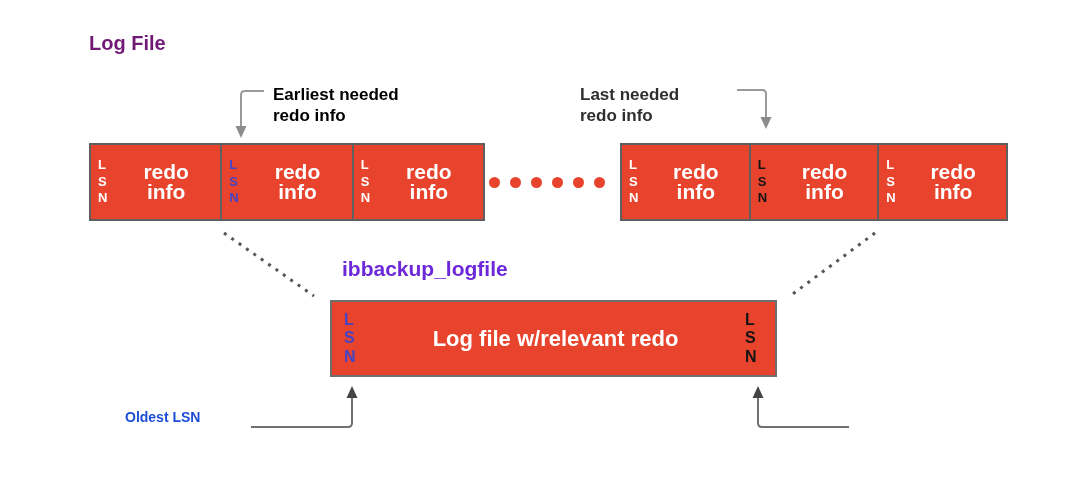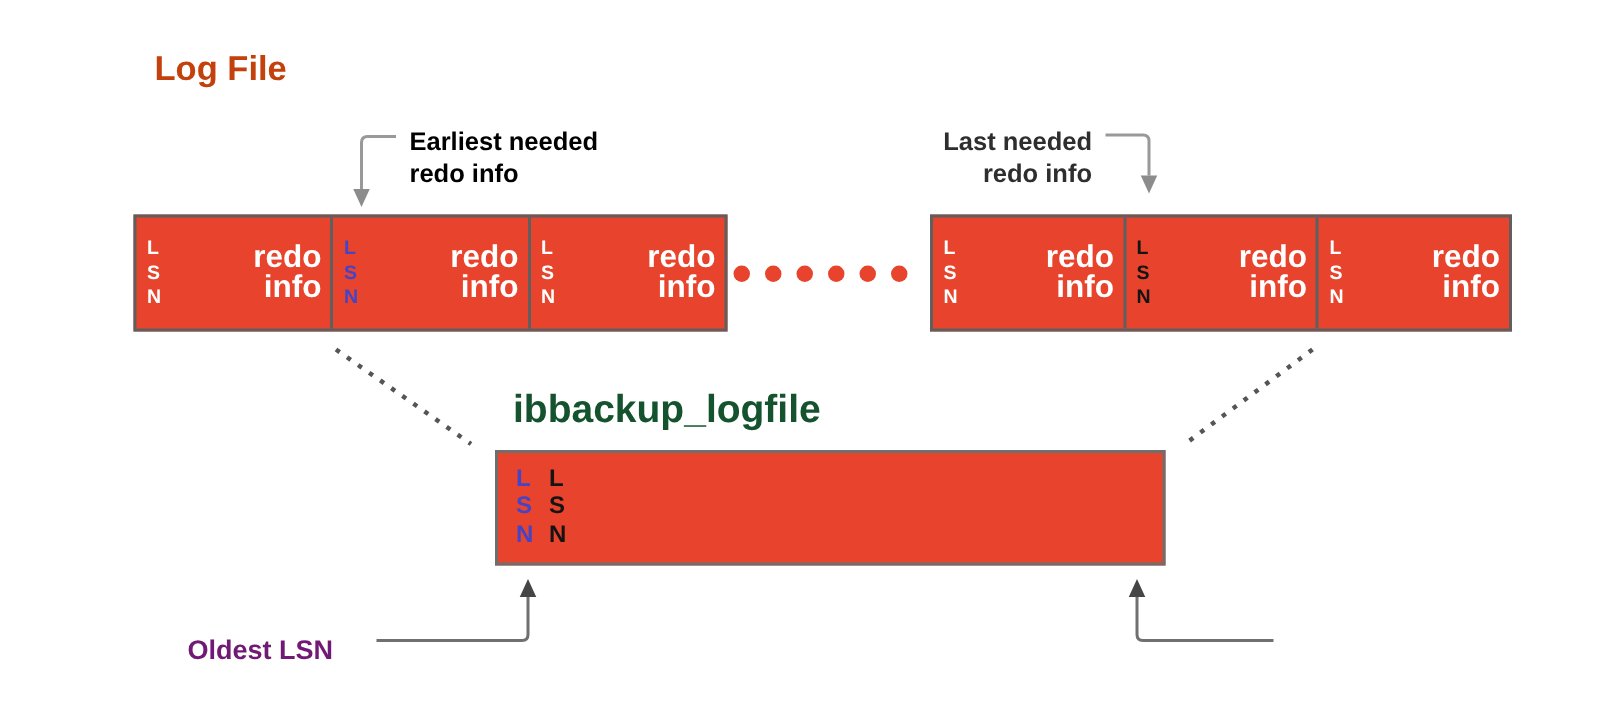--- a/index.html
+++ b/index.html
@@ -5,28 +5,28 @@
   html,body{margin:0;padding:0;background:#ffffff;}
   #canvas{
     position:relative;
     width:1080px;height:482px;
     background:#ffffff;
     font-family:"Liberation Sans","DejaVu Sans",sans-serif;
     overflow:hidden;
   }
   .abs{position:absolute;}
   #page-title{
-    left:103px;top:32px;
-    font-size:23px;font-weight:bold;color:#c2410c;
+    left:89px;top:32px;
+    font-size:20px;font-weight:bold;color:#701a75;
   }
   
   .callout{font-size:17px;font-weight:bold;line-height:1.25;white-space:pre-line;}
   #callout-earliest{left:273px;top:84px;color:#000000;text-align:left;}
-  #callout-last{left:580px;top:84px;width:148px;color:#2e2e2e;text-align:right;}
-  #callout-oldest{left:125px;top:422px;color:#701a75;font-size:18px;}
+  #callout-last{left:580px;top:84px;width:148px;color:#2e2e2e;text-align:left;}
+  #callout-oldest{left:125px;top:409px;color:#1d4ed8;font-size:14px;}
   #callout-newest{left:858px;top:410px;color:#2e2e2e;font-size:18px;}
   
   .log-block{
     display:flex;
     background:#e8432c;
     border:2px solid #5f5f5f;
     box-sizing:border-box;
   }
   #left-log-block{left:89px;top:143px;width:396px;height:78px;}
   #right-log-block{left:620px;top:143px;width:388px;height:78px;}
@@ -37,31 +37,31 @@
   .segment + .segment{border-left:2px solid #5f5f5f;}
   .lsn{
     width:20px;margin-left:7px;
     font-size:13px;font-weight:bold;line-height:1.3;
     white-space:pre-line;text-align:left;
   }
   .lsn-white{color:#ffffff;}
   .lsn-blue{color:#4444c6;}
   .lsn-black{color:#141414;}
   .redo-label{
-    flex:1;text-align:right;padding-right:6px;
+    flex:1;text-align:center;padding-right:6px;
     font-size:21px;font-weight:bold;color:#ffffff;
     line-height:0.95;white-space:pre-line;
   }
   
   #ellipsis{left:489px;top:177px;display:flex;gap:10px;}
   .dot{width:11px;height:11px;border-radius:50%;background:#e8432c;}
   
   #backup-file-name{
     left:342px;top:257px;
-    font-size:26px;font-weight:bold;color:#14532d;
+    font-size:21px;font-weight:bold;color:#6d28d9;
   }
   #backup-block{
     left:330px;top:300px;width:447px;height:77px;
     display:flex;align-items:center;
     background:#e8432c;border:2px solid #6e6e6e;
     box-sizing:border-box;
   }
   #backup-block .lsn-big{
     font-size:16px;font-weight:bold;line-height:1.15;
     white-space:pre-line;width:22px;
@@ -160,20 +160,21 @@
 info</div>
     </div>
   </div>
 
   <div class="abs" id="backup-file-name">ibbackup_logfile</div>
 
   <div class="abs" id="backup-block">
     <div class="lsn-big lsn-blue" id="backup-start-lsn">L
 S
 N</div>
+    <div id="backup-label">Log file w/relevant redo</div>
     <div class="lsn-big lsn-black" id="backup-end-lsn">L
 S
 N</div>
   </div>
 
   <div class="abs callout" id="callout-oldest">Oldest LSN</div>
 
 </div>
 
 </body></html>

